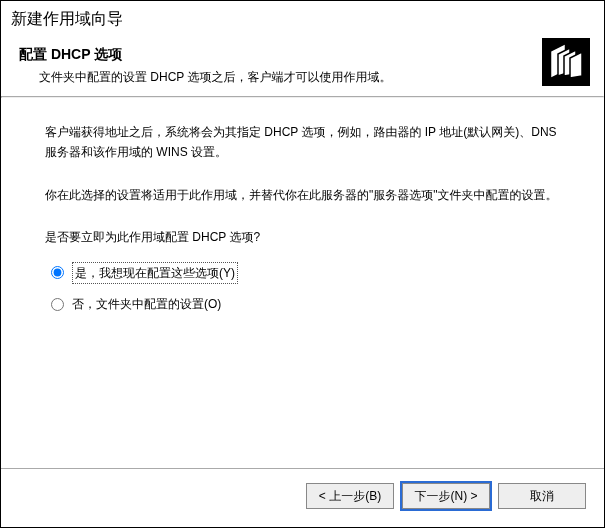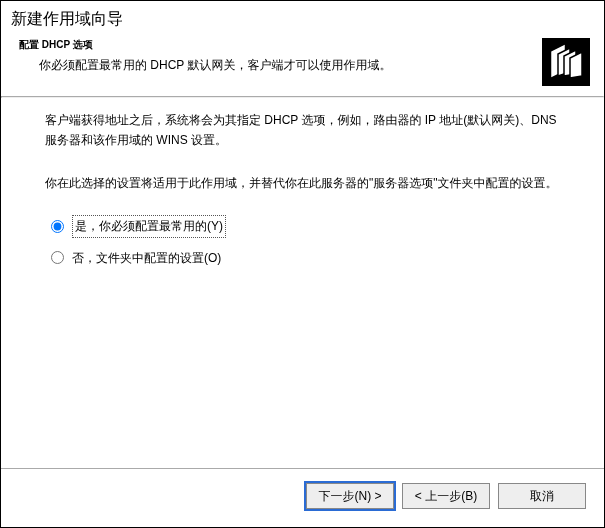--- a/index.html
+++ b/index.html
@@ -18,33 +18,33 @@
   .title-bar {
     padding: 8px 10px 4px 10px;
     font-size: 16px;
   }
   .header-row {
     display: flex;
     align-items: flex-start;
     padding: 4px 10px 10px 10px;
   }
   .header-text { flex: 1; padding-left: 8px; }
-  .header-title { font-weight: bold; font-size: 10px; margin-bottom: 4px; }
+  .header-title { font-weight: bold; font-size: 14px; margin-bottom: 4px; margin-top: 8px; }
   .header-sub { padding-left: 20px; line-height: 1.5; }
   .header-icon {
     width: 48px; height: 48px;
     background: #000;
     display: flex; align-items: center; justify-content: center;
     margin-right: 4px;
   }
   .header-icon svg { width: 40px; height: 40px; }
   .sep { border-top: 1px solid #aaa; margin: 0; }
   .content {
     flex: 1;
-    padding: 12px 44px 10px 44px;
+    padding: 24px 44px 10px 44px;
     line-height: 1.7;
     overflow: hidden;
   }
   .para { margin-bottom: 22px; }
   .question { margin-bottom: 14px; }
   .radio-group { padding-left: 6px; }
   .radio-row { margin-bottom: 10px; display: flex; align-items: center; }
   .radio-row input[type=radio] {
     margin: 0 8px 0 0;
     width: 13px; height: 13px;
@@ -78,50 +78,51 @@
   .cancel-gap { }
 </style>
 </head>
 <body>
 
 <div class="title-bar">新建作用域向导</div>
 
 <div class="header-row">
   <div class="header-text">
     <div class="header-title">配置 DHCP 选项</div>
-    <div class="header-sub">你必须配置最常用的 DHCP 默认网关，客户端才可以使用作用域。</div>
+    <div class="header-sub">文件夹中配置的设置 DHCP 选项之后，客户端才可以使用作用域。</div>
   </div>
   <div class="header-icon">
     <svg viewBox="0 0 40 40">
       <g fill="none" stroke="#fff" stroke-width="1.5">
         <path d="M6 34 L6 10 L18 4 L18 28 Z" fill="#fff"></path>
         <path d="M12 34 L12 12 L24 6 L24 30 Z" fill="#fff" stroke="#000"></path>
         <path d="M18 34 L18 14 L30 8 L30 32 Z" fill="#fff" stroke="#000"></path>
         <path d="M24 36 L24 16 L36 10 L36 34 Z" fill="#fff" stroke="#000"></path>
       </g>
     </svg>
   </div>
 </div>
 
 <hr class="sep">
 
 <div class="content">
   <div class="para">客户端获得地址之后，系统将会为其指定 DHCP 选项，例如，路由器的 IP 地址(默认网关)、DNS 服务器和该作用域的 WINS 设置。</div>
   <div class="para">你在此选择的设置将适用于此作用域，并替代你在此服务器的"服务器选项"文件夹中配置的设置。</div>
+  <div class="question">是否要立即为此作用域配置 DHCP 选项?</div>
 
   <div class="radio-group">
     <div class="radio-row selected">
       <input type="radio" name="cfg" checked="" style="">
-      <label>是，你必须配置最常用的(Y)</label>
+      <label>是，我想现在配置这些选项(Y)</label>
     </div>
     <div class="radio-row">
       <input type="radio" name="cfg" style="">
       <label>否，文件夹中配置的设置(O)</label>
     </div>
   </div>
 </div>
 
 <div class="footer">
+  <button class="btn">&lt; 上一步(B)</button>
   <button class="btn next">下一步(N) &gt;</button>
-  <button class="btn">&lt; 上一步(B)</button>
   <button class="btn cancel-gap">取消</button>
 
 </div>
 
 </body></html>

